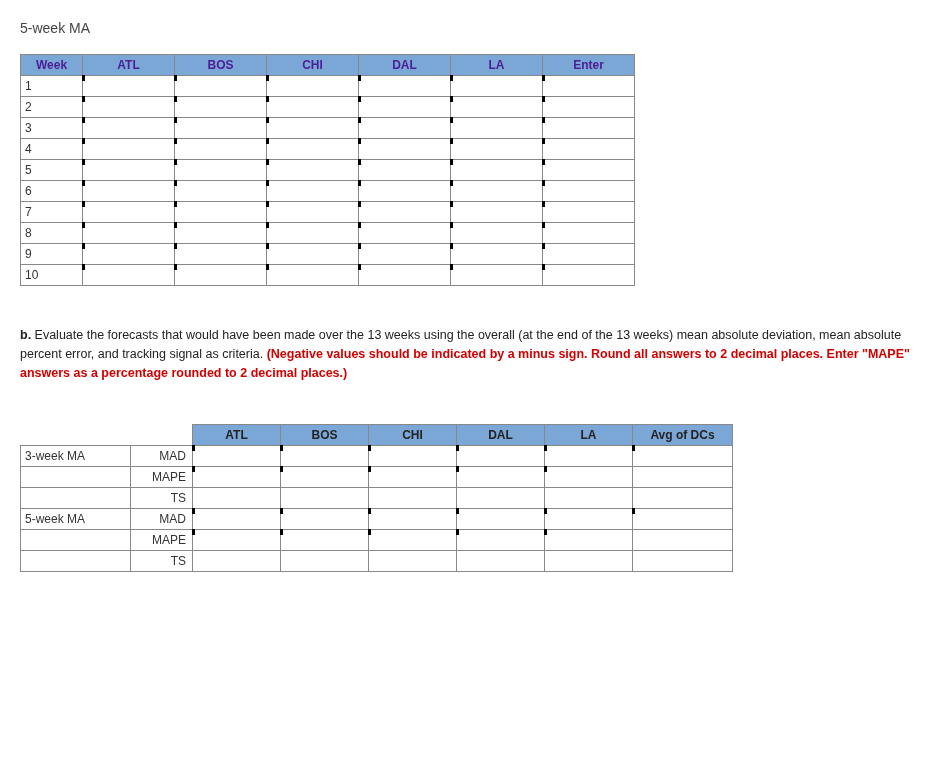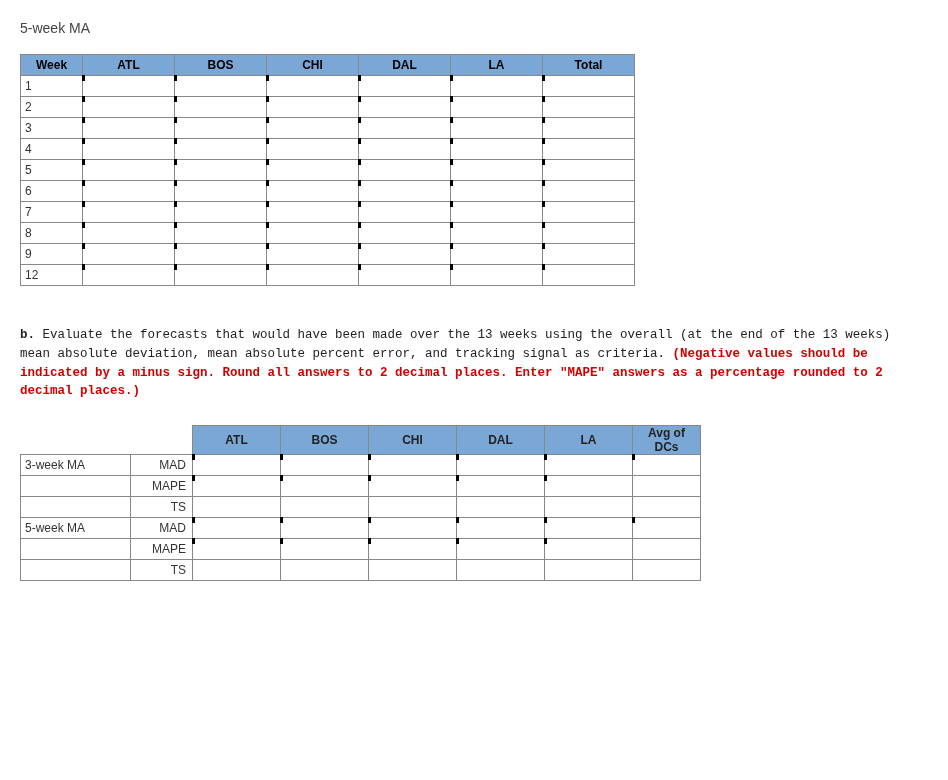--- a/index.html
+++ b/index.html
@@ -24,40 +24,40 @@
     border: 1px solid #888;
     font-size: 12px;
     box-sizing: border-box;
     height: 21px;
     padding: 0 4px;
     text-align: left;
     position: relative;
   }
   table.grid th {
     background: #7ba7d7;
-    color: #000000;
+    color: #4c1d95;
     text-align: center;
     font-weight: bold;
   }
   .week-col { width: 62px; }
   .city-col { width: 92px; }
   .y-tick {
     position: absolute;
     left: -1px;
     top: -1px;
     width: 3px;
     height: 6px;
     background: #000;
   }
   .instr {
-    font-family: Liberation Mono, monospace;
+    font-family: Liberation Sans, sans-serif;
     font-size: 12.5px;
     line-height: 1.5;
     color: #222;
-    margin-bottom: 24px;
+    margin-bottom: 42px;
     max-width: 905px;
   }
   .instr .bold { font-weight: bold; }
   .instr .red { color: #d30000; font-weight: bold; }
 
   table.grid2 {
     border-collapse: collapse;
   }
   table.grid2 th,
   table.grid2 td {
@@ -72,38 +72,38 @@
     background: #7ba7d7;
     color: #222;
     text-align: center;
     font-weight: bold;
   }
   table.grid2 td.lbl { text-align: left; }
   table.grid2 td.met { text-align: right; padding-right: 6px;}
   .ma-col { width: 110px; }
   .met-col { width: 62px; }
   .city2-col { width: 88px; }
-  .avg-col { width: 68px; }
+  .avg-col { width: 100px; }
   .noborder { border: none !important; background: transparent !important; }
 </style>
 </head>
 <body>
 
 <div class="section-title">5-week MA</div>
 
 <table class="grid">
   <thead>
     <tr>
       <th class="week-col">Week</th>
       <th class="city-col">ATL</th>
       <th class="city-col">BOS</th>
       <th class="city-col">CHI</th>
       <th class="city-col">DAL</th>
       <th class="city-col">LA</th>
-      <th class="city-col">Total</th>
+      <th class="city-col">Enter</th>
     </tr>
   </thead>
   <tbody id="t1-body">
       <tr>
         <td class="week-col">1</td>
         <td class="city-col">
           <span class="y-tick"></span>
         </td>
         <td class="city-col">
           <span class="y-tick"></span>
@@ -283,21 +283,21 @@
           <span class="y-tick"></span>
         </td>
         <td class="city-col">
           <span class="y-tick"></span>
         </td>
         <td class="city-col">
           <span class="y-tick"></span>
         </td>
       </tr>
       <tr>
-        <td class="week-col">12</td>
+        <td class="week-col">10</td>
         <td class="city-col">
           <span class="y-tick"></span>
         </td>
         <td class="city-col">
           <span class="y-tick"></span>
         </td>
         <td class="city-col">
           <span class="y-tick"></span>
         </td>
         <td class="city-col">

